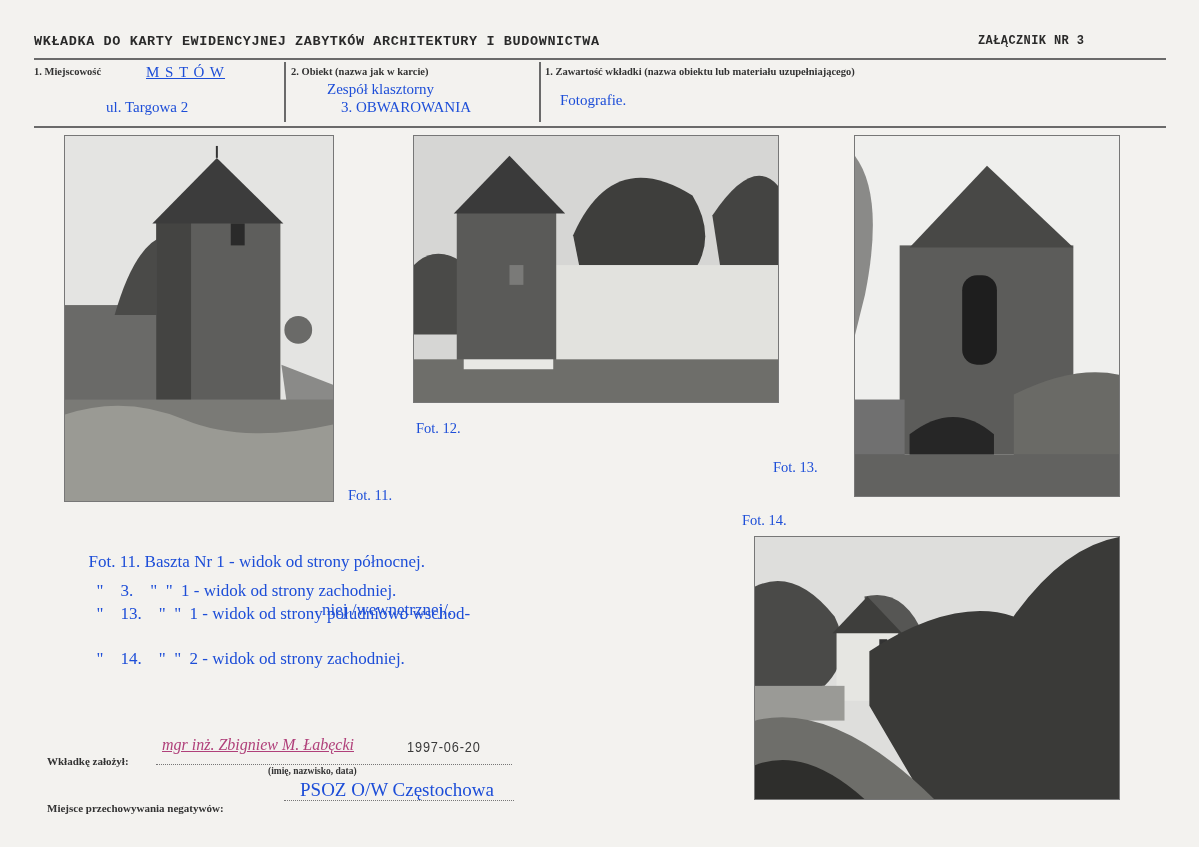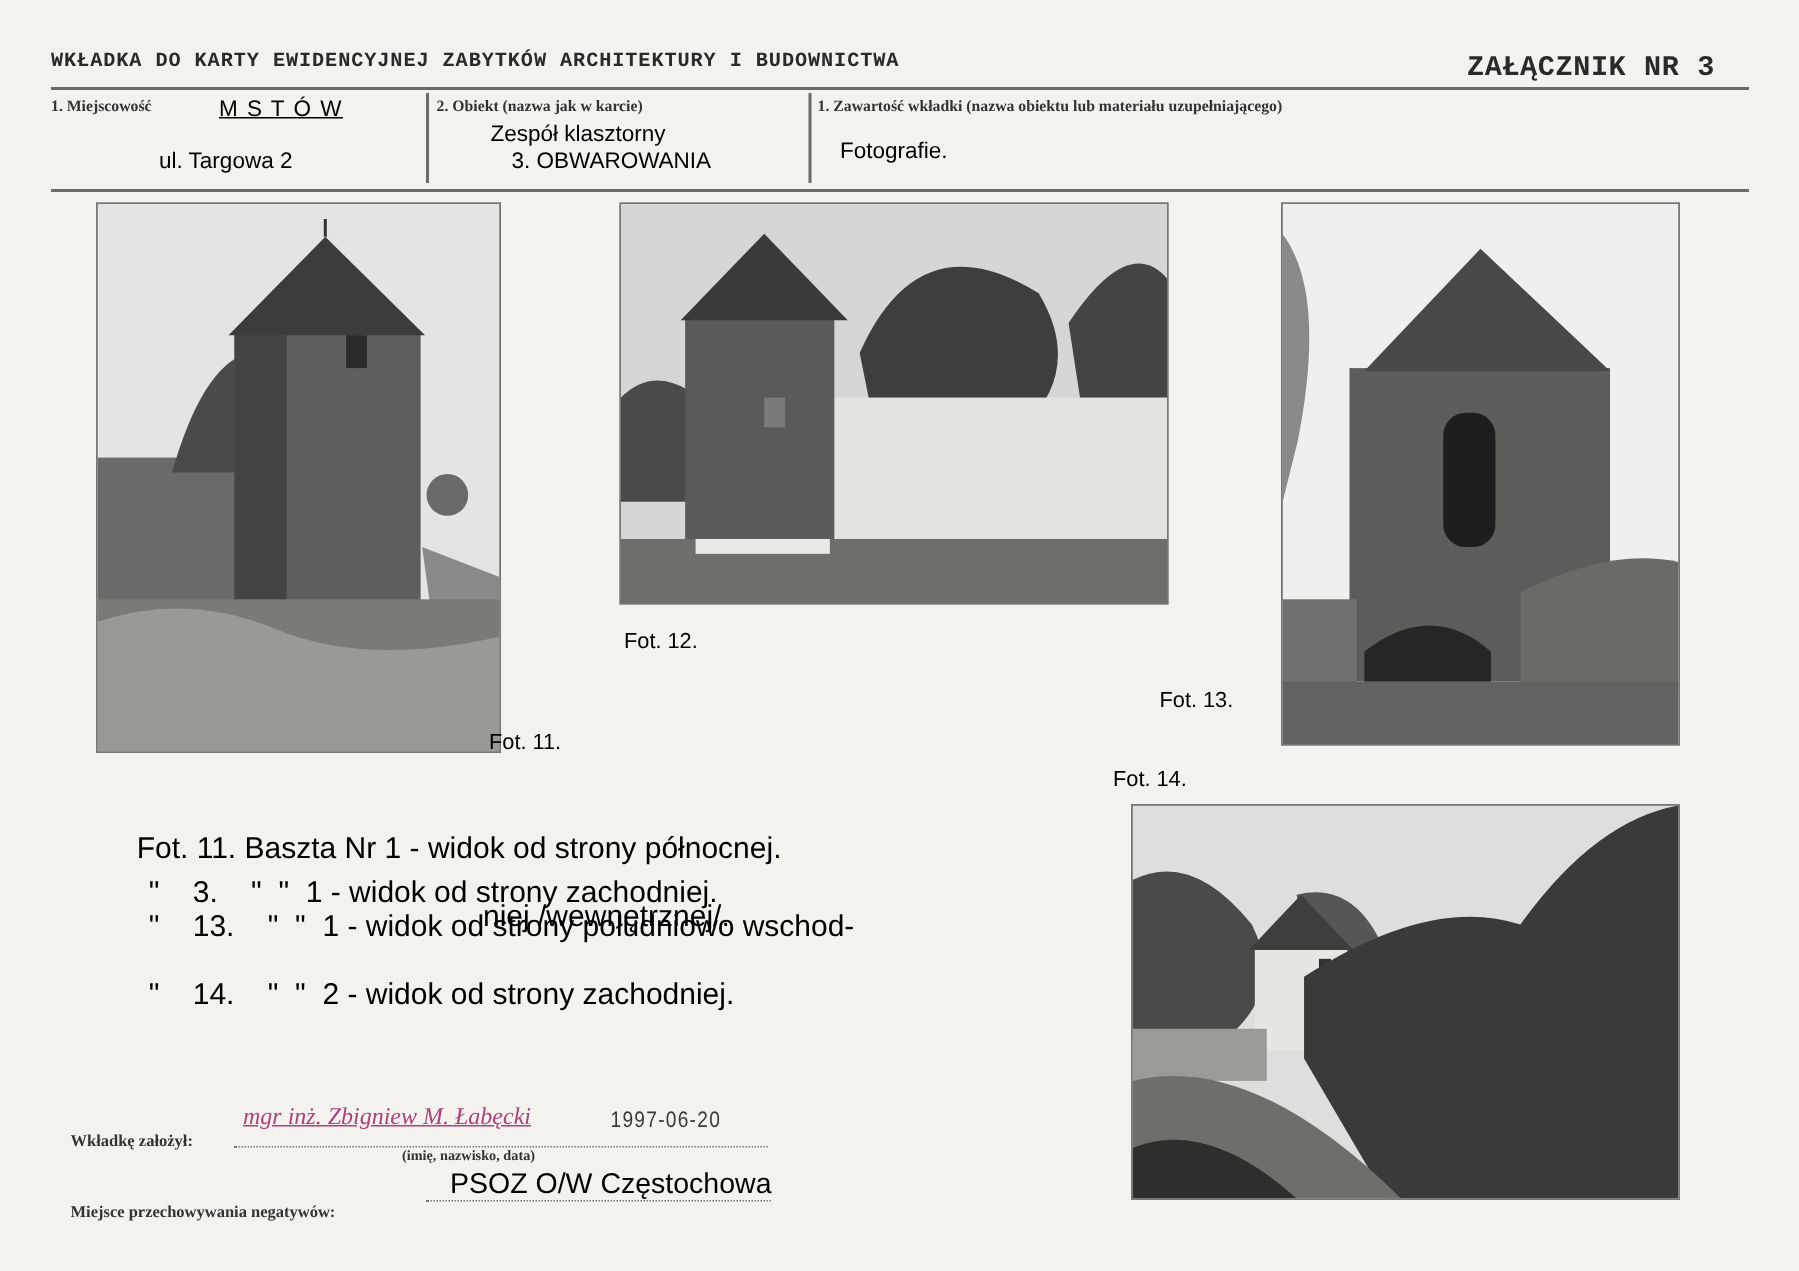--- a/index.html
+++ b/index.html
@@ -5,43 +5,43 @@
   * { box-sizing: border-box; margin: 0; padding: 0; }
   html, body { width: 1199px; height: 847px; overflow: hidden; }
   body {
     background: #f3f2ef;
     position: relative;
     color: #2a2a2a;
     font-family: "Liberation Serif", serif;
   }
   .abs { position: absolute; }
   .serif-bold { font-family: Liberation Mono, monospace; font-weight: bold; }
-  .mono { font-family: Liberation Sans, sans-serif; color: #000000; text-align: center; }
+  .mono { font-family: Liberation Serif, serif; color: #1d4ed8; text-align: center; }
 
   
   .doc-title { left: 34px; top: 34px; font-size: 13.5px; letter-spacing: 0.6px; }
-  .annex { left: 978px; top: 34px; font-size: 19px; letter-spacing: 0.4px; }
+  .annex { left: 978px; top: 34px; font-size: 12px; letter-spacing: 0.4px; }
   .rule { background: #6a6a6a; height: 2px; }
   .vrule { background: #6a6a6a; width: 2px; }
   .field-label { font-size: 10.5px; font-weight: bold; color: #333; }
 
   .typed { font-size: 15px; }
 
   
   .photo {
     position: absolute;
     overflow: hidden;
     background: #888;
     border: 1px solid #777;
   }
   .photo svg { width: 100%; height: 100%; display: block; }
 
   .cap { font-size: 14.5px; }
 
-  .legend-row { position: absolute; left: 80px; font-size: 20px; white-space: pre; }
+  .legend-row { position: absolute; left: 80px; font-size: 17px; white-space: pre; }
 
   .sig-label { font-size: 11px; font-weight: bold; color: #333; }
   .dotted { border-bottom: 1.5px dotted #777; height: 0; }
   .handwritten {
     font-family: "Liberation Serif", serif; font-style: italic;
     color: #b0407a; font-size: 16px; text-decoration: underline;
   }
   .date-typed { font-family: "Liberation Sans", sans-serif; font-size: 15px; color: #3a3a3a; letter-spacing: 1px; transform: scaleX(0.85); transform-origin: left; }
 </style>
 </head>
@@ -78,21 +78,21 @@
     <rect x="92" y="85" width="35" height="190" fill="#444442"></rect>
     <polygon points="88,88 153,22 220,88" fill="#3c3c3c"></polygon>
     <line x1="153" y1="22" x2="153" y2="10" stroke="#333" stroke-width="2"></line>
     <rect x="167" y="88" width="14" height="22" fill="#2a2a2a"></rect>
     <path d="M218 230 L270 250 L270 290 L225 280 Z" fill="#8a8a88"></path>
     <circle cx="235" cy="195" r="14" fill="#6a6a68"></circle>
     <rect x="0" y="265" width="270" height="102" fill="#7a7a76"></rect>
     <path d="M0 280 Q60 260 120 285 T270 290 L270 367 L0 367 Z" fill="#9a9a94"></path>
   </svg>
 </div>
-<div class="abs mono cap" style="left:326px; top:487px;">Fot. 11.</div>
+<div class="abs mono cap" style="left:348px; top:487px;">Fot. 11.</div>
 
 <div class="photo" style="left:413px; top:135px; width:366px; height:268px;">
   <svg viewBox="0 0 366 268" preserveAspectRatio="none">
     <rect width="366" height="268" fill="#d6d6d4"></rect>
     <path d="M0 130 Q20 110 45 125 L45 200 L0 200 Z" fill="#4a4a48"></path>
     <path d="M160 100 Q200 10 280 60 Q310 110 270 150 L170 150 Z" fill="#3e3e3c"></path>
     <path d="M300 80 Q340 20 366 50 L366 145 L310 145 Z" fill="#444442"></path>
     <rect x="143" y="130" width="223" height="105" fill="#e2e2de"></rect>
     <rect x="43" y="75" width="100" height="160" fill="#5a5a58"></rect>
     <polygon points="40,78 96,20 152,78" fill="#3a3a3a"></polygon>

